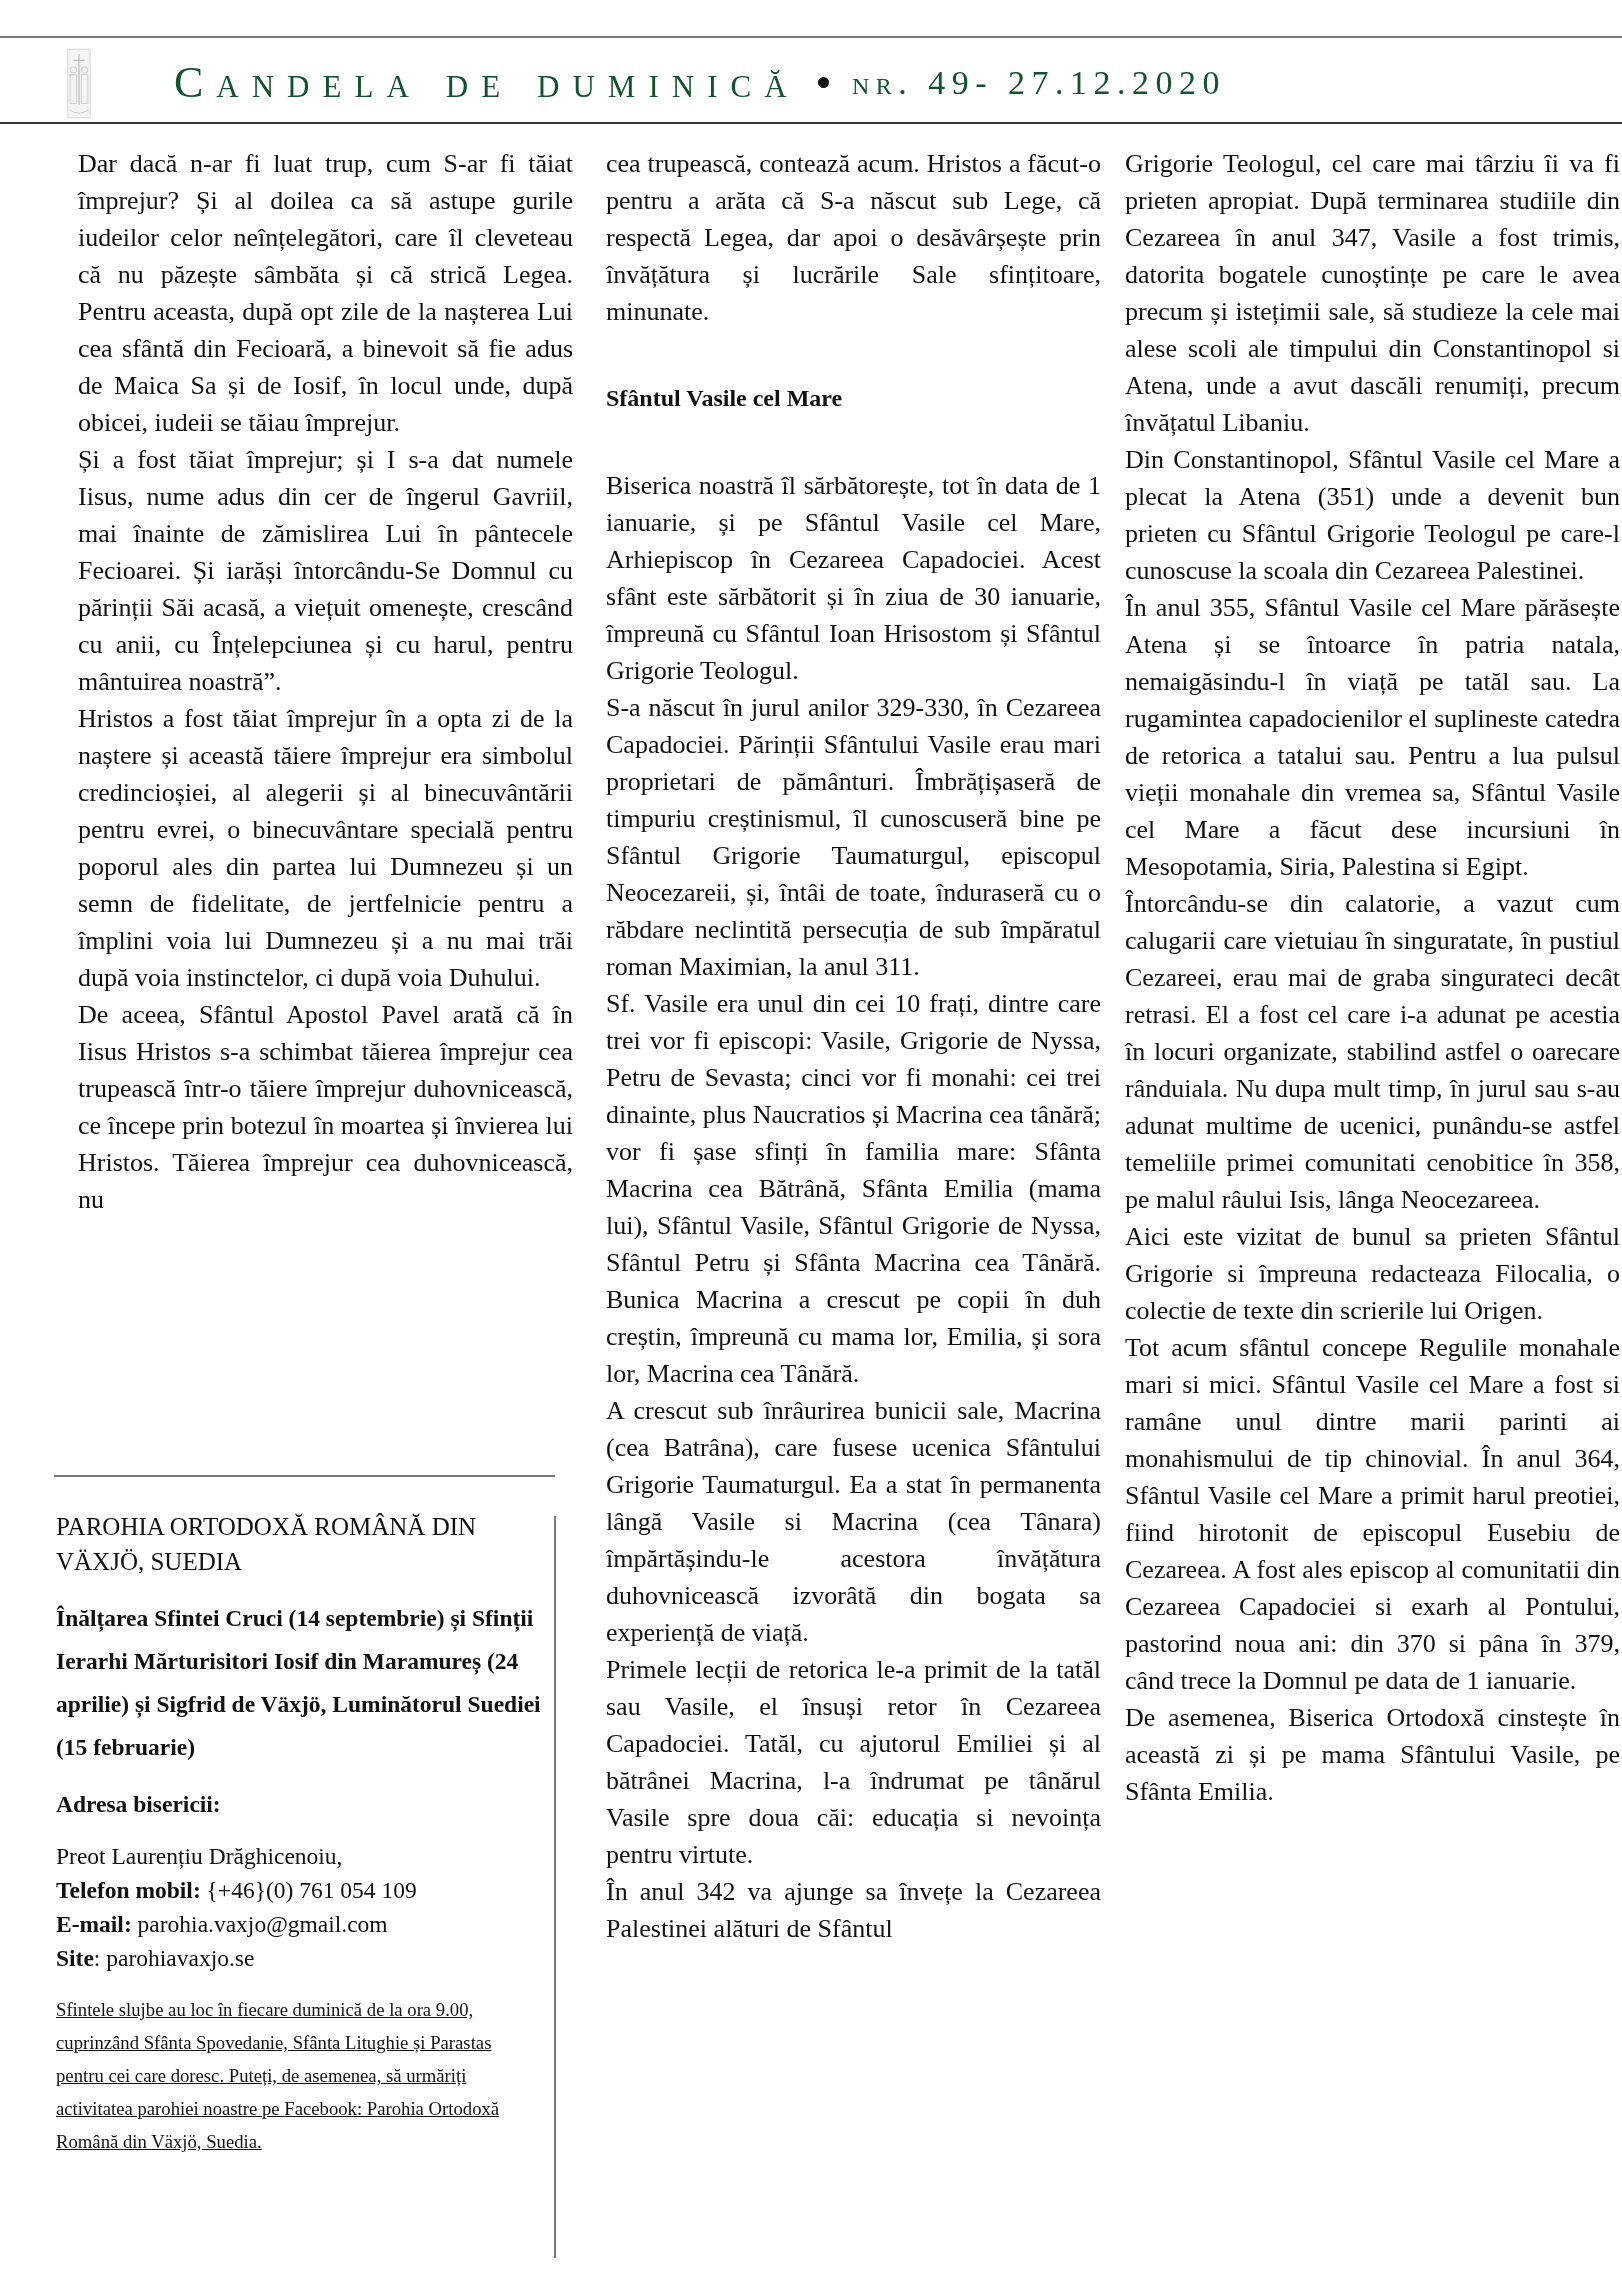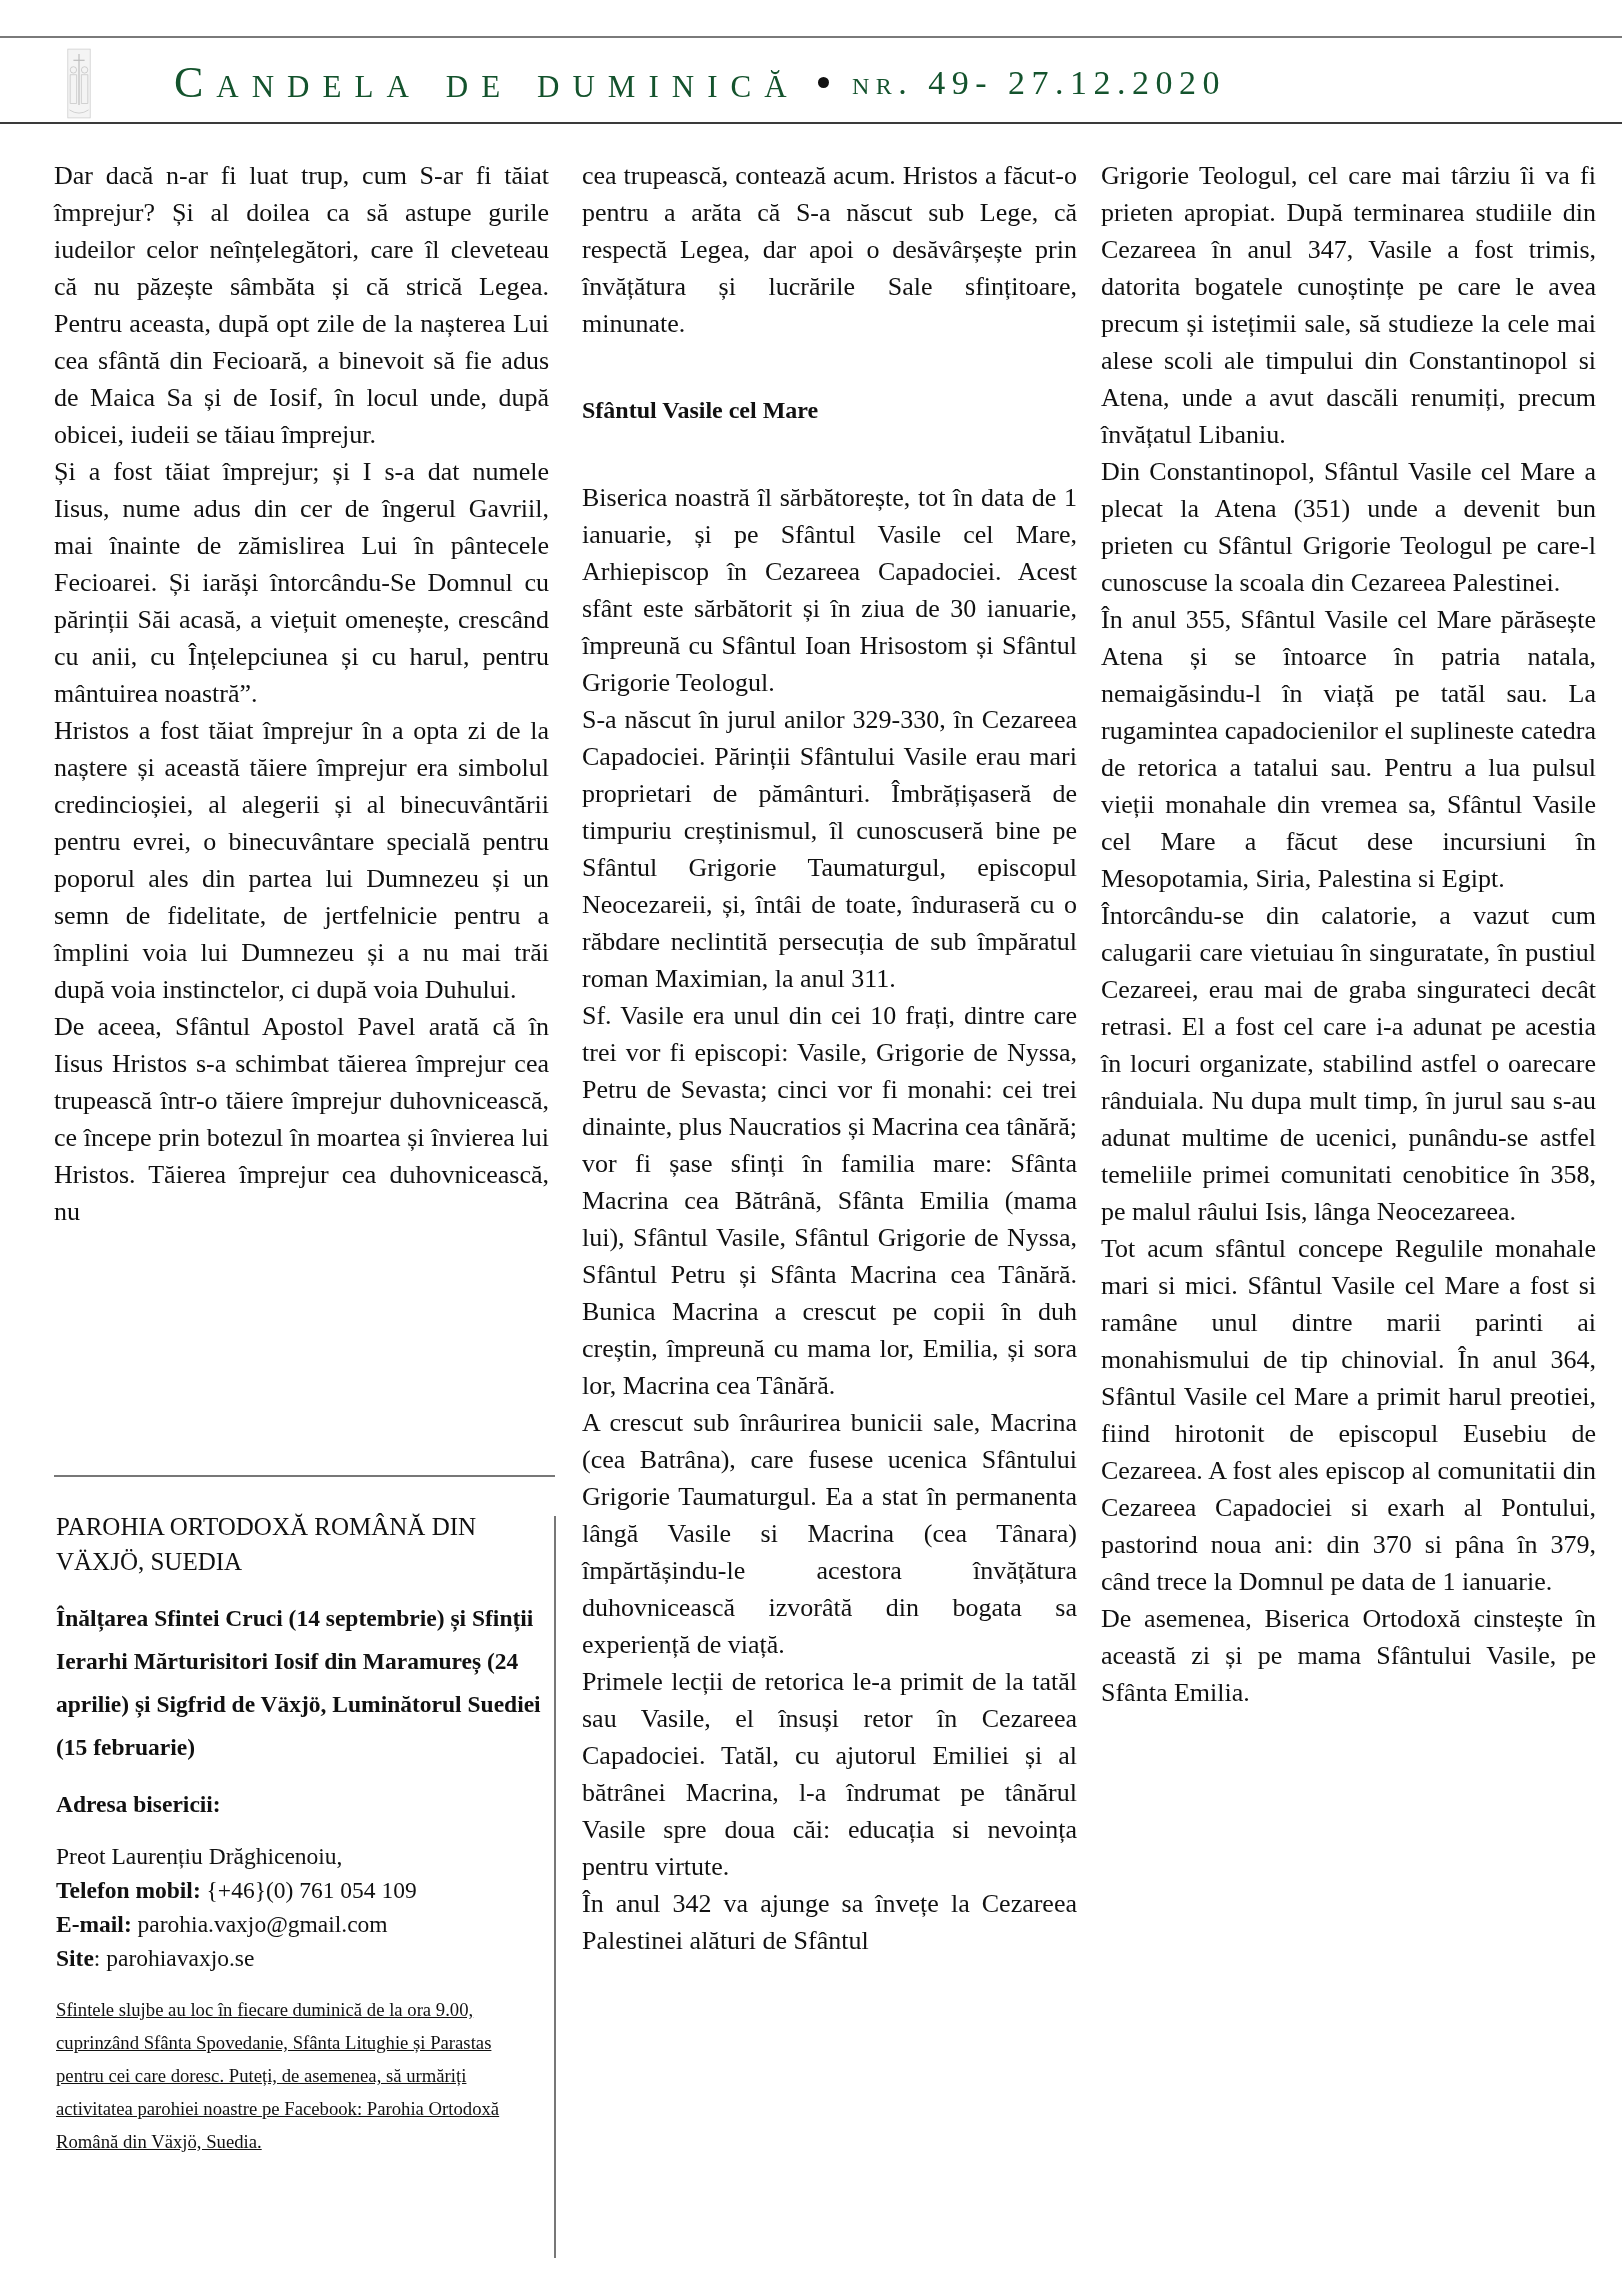--- a/index.html
+++ b/index.html
@@ -16,24 +16,25 @@
   .masthead {
     position: absolute; left: 174px; top: 50px; height: 65px;
     display: flex; align-items: center; white-space: nowrap;
     font-family: "Liberation Serif", serif; color: #14532d;
   }
   .mast-title { font-size: 44px; letter-spacing: 13px; font-variant: small-caps; }
   .mast-bullet { display: inline-block; width: 11.4px; height: 11.4px; border-radius: 50%; background: #111; margin: 0 23px 0 18px; }
   .mast-issue { font-size: 34px; letter-spacing: 6.5px; font-variant: small-caps; }
 
   .col {
-    position: absolute; top: 157px; width: 511px;
+    position: absolute; top: 145px; width: 511px;
     font-family: "Liberation Serif", serif;
     font-size: 26px; line-height: 37px; text-align: justify;
     hyphens: none;
+    margin-left: 24px;
   }
   .col p { margin: 0; }
   .col1 { left: 54px; width: 495px; }
   .col2 { left: 582px; width: 495px; }
   .col3 { left: 1101px; width: 495px; }
 
   .section-heading {
     font-family: "Liberation Serif", serif; font-weight: bold;
     font-size: 24px; margin: 50px 0 50px 0; text-align: left;
   }
@@ -114,16 +115,17 @@
   <p>A crescut sub înrâurirea bunicii sale, Macrina (cea Batrâna), care fusese ucenica Sfântului Grigorie Taumaturgul. Ea a stat în permanenta lângă Vasile si Macrina (cea Tânara) împărtășindu-le acestora învățătura duhovnicească izvorâtă din bogata sa experiență de viață.</p>
   <p>Primele lecții de retorica le-a primit de la tatăl sau Vasile, el însuși retor în Cezareea Capadociei. Tatăl, cu ajutorul Emiliei și al bătrânei Macrina, l-a îndrumat pe tânărul Vasile spre doua căi: educația si nevoința pentru virtute.</p>
   <p>În anul 342 va ajunge sa învețe la Cezareea Palestinei alături de Sfântul</p>
 </div>
 
 <div class="col col3">
   <p>Grigorie Teologul, cel care mai târziu îi va fi prieten apropiat. După terminarea studiile din Cezareea în anul 347, Vasile a fost trimis, datorita bogatele cunoștințe pe care le avea precum și istețimii sale, să studieze la cele mai alese scoli ale timpului din Constantinopol si Atena, unde a avut dascăli renumiți, precum învățatul Libaniu.</p>
   <p>Din Constantinopol, Sfântul Vasile cel Mare a plecat la Atena (351) unde a devenit bun prieten cu Sfântul Grigorie Teologul pe care-l cunoscuse la scoala din Cezareea Palestinei.</p>
   <p>În anul 355, Sfântul Vasile cel Mare părăsește Atena și se întoarce în patria natala, nemaigăsindu-l în viață pe tatăl sau. La rugamintea capadocienilor el suplineste catedra de retorica a tatalui sau. Pentru a lua pulsul vieții monahale din vremea sa, Sfântul Vasile cel Mare a făcut dese incursiuni în Mesopotamia, Siria, Palestina si Egipt.</p>
   <p>Întorcându-se din calatorie, a vazut cum calugarii care vietuiau în singuratate, în pustiul Cezareei, erau mai de graba singurateci decât retrasi. El a fost cel care i-a adunat pe acestia în locuri organizate, stabilind astfel o oarecare rânduiala. Nu dupa mult timp, în jurul sau s-au adunat multime de ucenici, punându-se astfel temeliile primei comunitati cenobitice în 358, pe malul râului Isis, lânga Neocezareea.</p>
+  <p>Aici este vizitat de bunul sa prieten Sfântul Grigorie si împreuna redacteaza Filocalia, o colectie de texte din scrierile lui Origen.</p>
   <p>Tot acum sfântul concepe Regulile monahale mari si mici. Sfântul Vasile cel Mare a fost si ramâne unul dintre marii parinti ai monahismului de tip chinovial. În anul 364, Sfântul Vasile cel Mare a primit harul preotiei, fiind hirotonit de episcopul Eusebiu de Cezareea. A fost ales episcop al comunitatii din Cezareea Capadociei si exarh al Pontului, pastorind noua ani: din 370 si pâna în 379, când trece la Domnul pe data de 1 ianuarie.</p>
   <p>De asemenea, Biserica Ortodoxă cinstește în această zi și pe mama Sfântului Vasile, pe Sfânta Emilia.</p>
 </div>
 
 
 </body></html>

